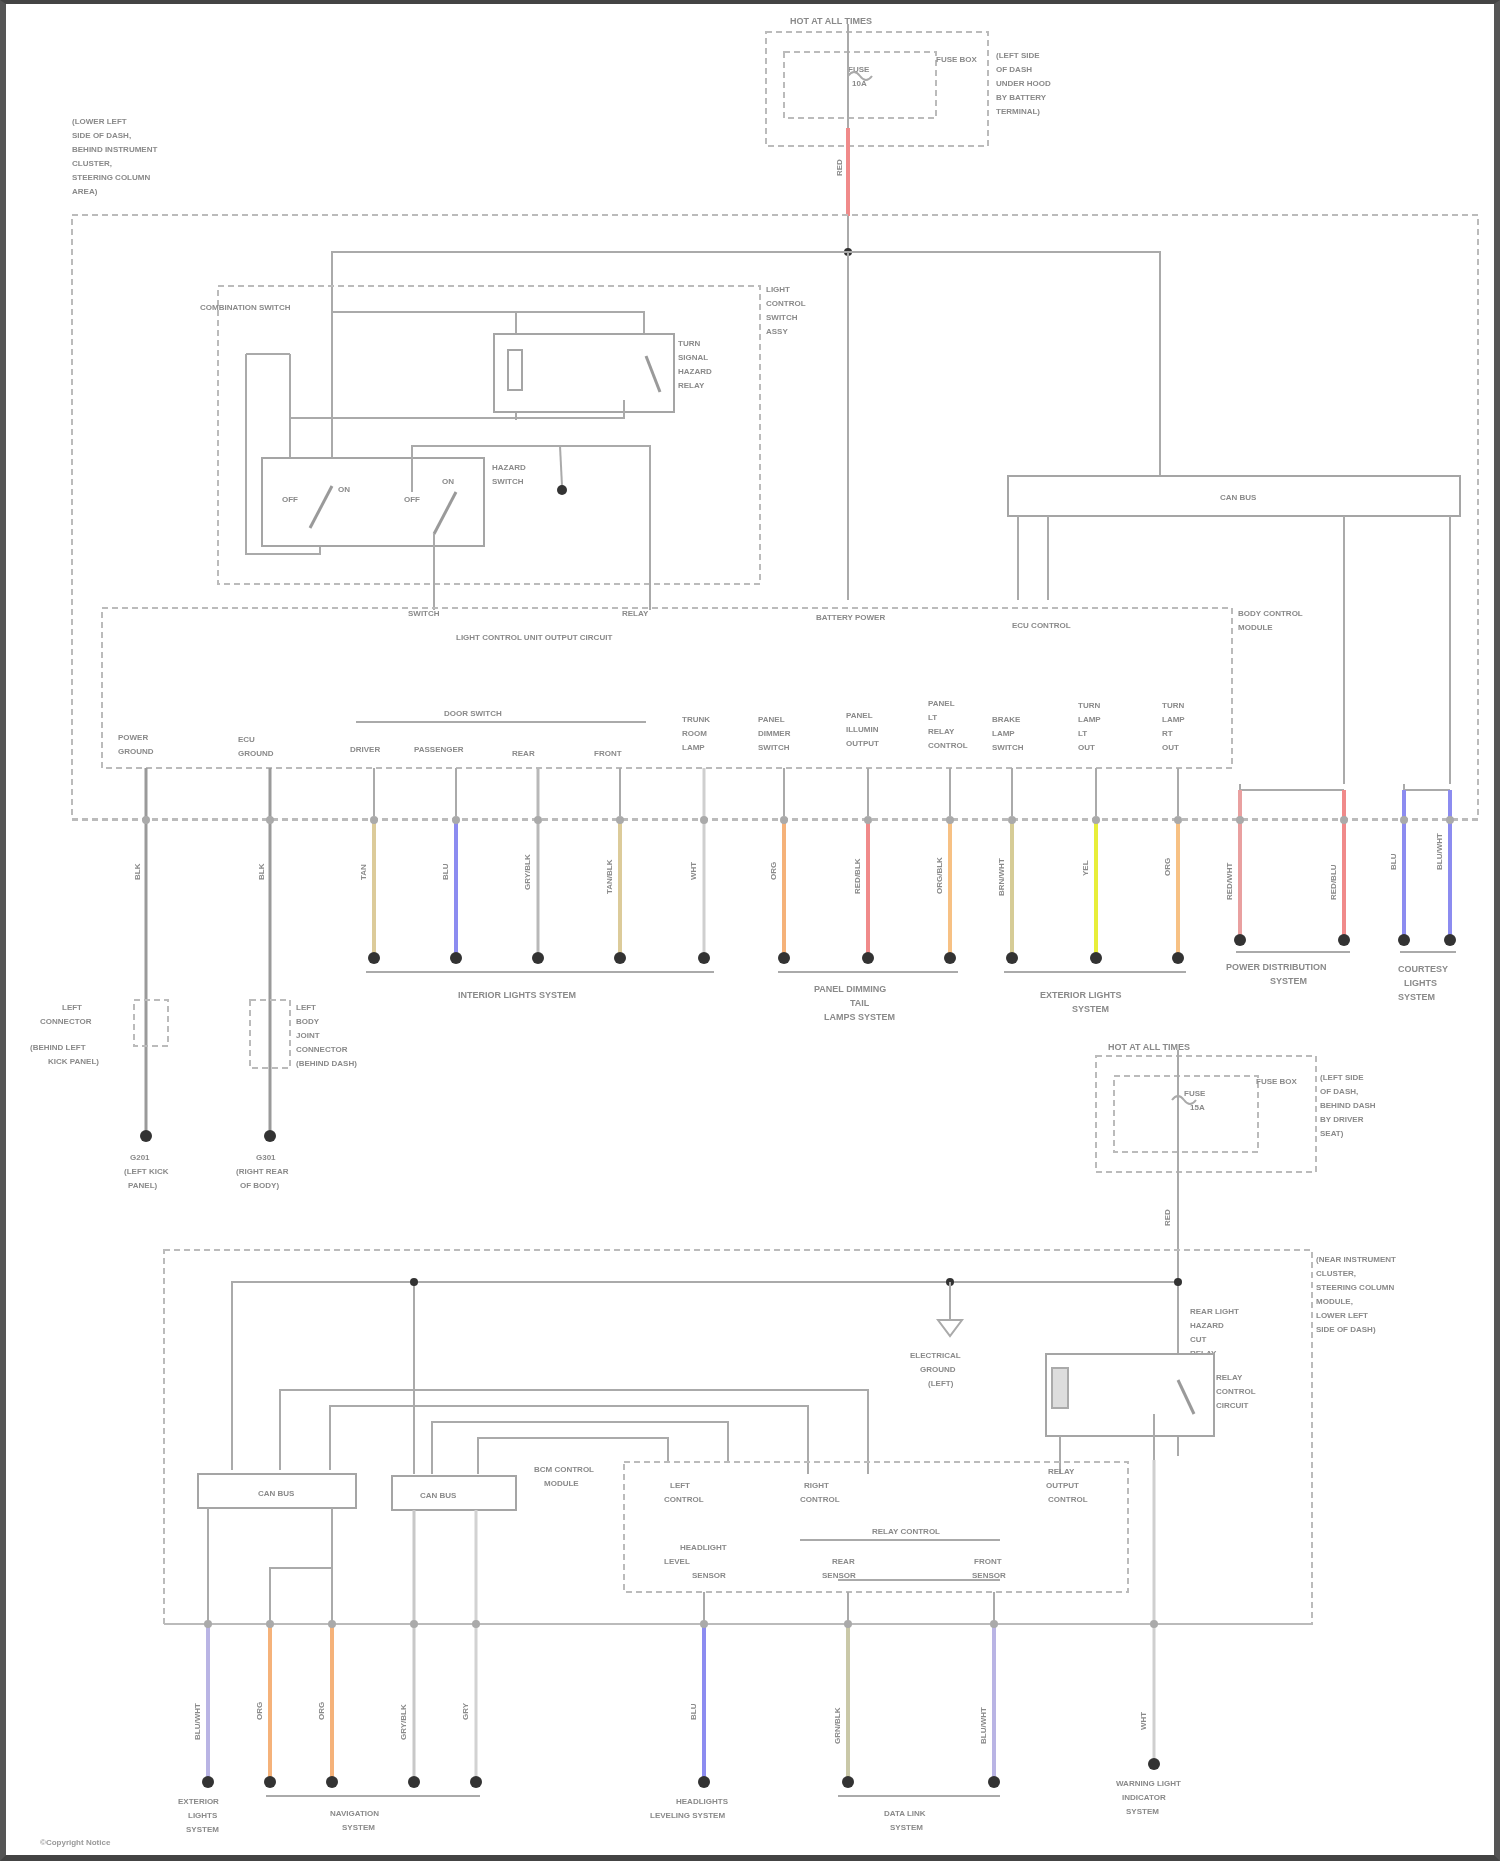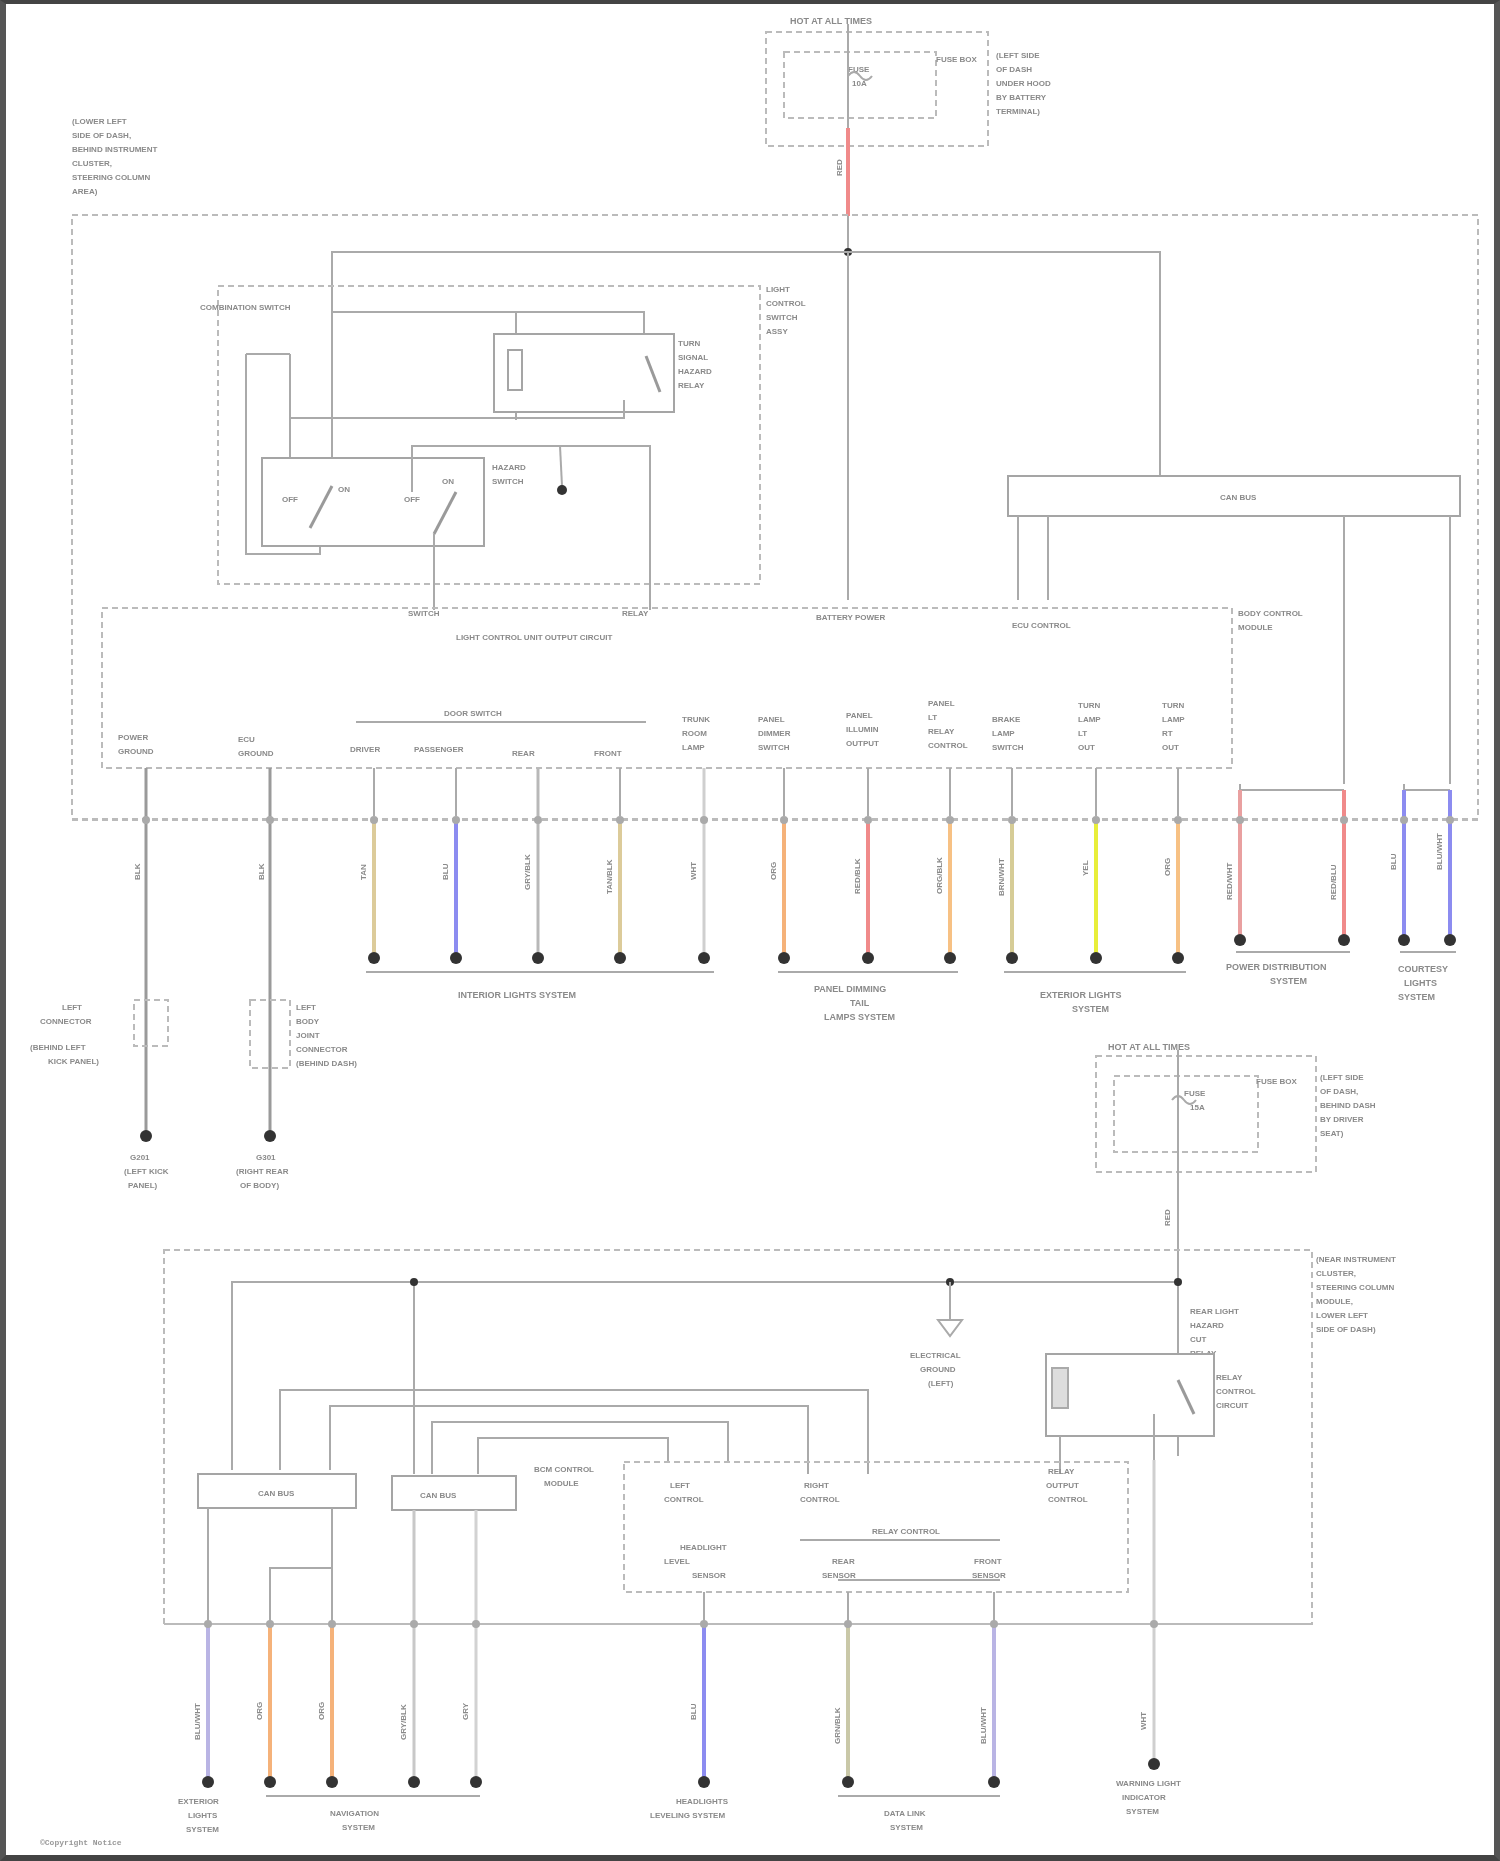--- a/index.html
+++ b/index.html
@@ -7,21 +7,21 @@
   .frame{position:absolute;left:0;top:0;width:1500px;height:1861px;box-sizing:border-box;border-left:6px solid #555;border-right:6px solid #555;border-top:4px solid #444;border-bottom:6px solid #444;background:#fff;}
   svg{position:absolute;left:0;top:0;}
   text{font-family:"Liberation Sans",sans-serif;fill:#8a8a8a;font-weight:bold;}
   .lbl{font-size:9px;}
   .lbl-s{font-size:8px;}
   .wire{stroke:#9a9a9a;stroke-width:3;fill:none;}
   .wire-thin{stroke:#aaa;stroke-width:2;fill:none;}
   .dash{stroke:#bbb;stroke-width:2;fill:none;stroke-dasharray:6 4;}
   .box{stroke:#a5a5a5;stroke-width:2;fill:#fff;}
   .gnd{fill:#333;}
-  .footer{position:absolute;left:40px;top:1838px;font-size:8px;color:#999;font-weight:bold;font-family:Liberation Mono, monospace;}
+  .footer{position:absolute;left:40px;top:1838px;font-size:8px;color:#999;font-weight:bold;}
 </style>
 </head>
 <body>
 
 <div class="frame"></div>
 
 <svg width="1500" height="1861" viewBox="0 0 1500 1861">
 
   <g>
     <text class="lbl" x="790" y="24">HOT AT ALL TIMES</text>

